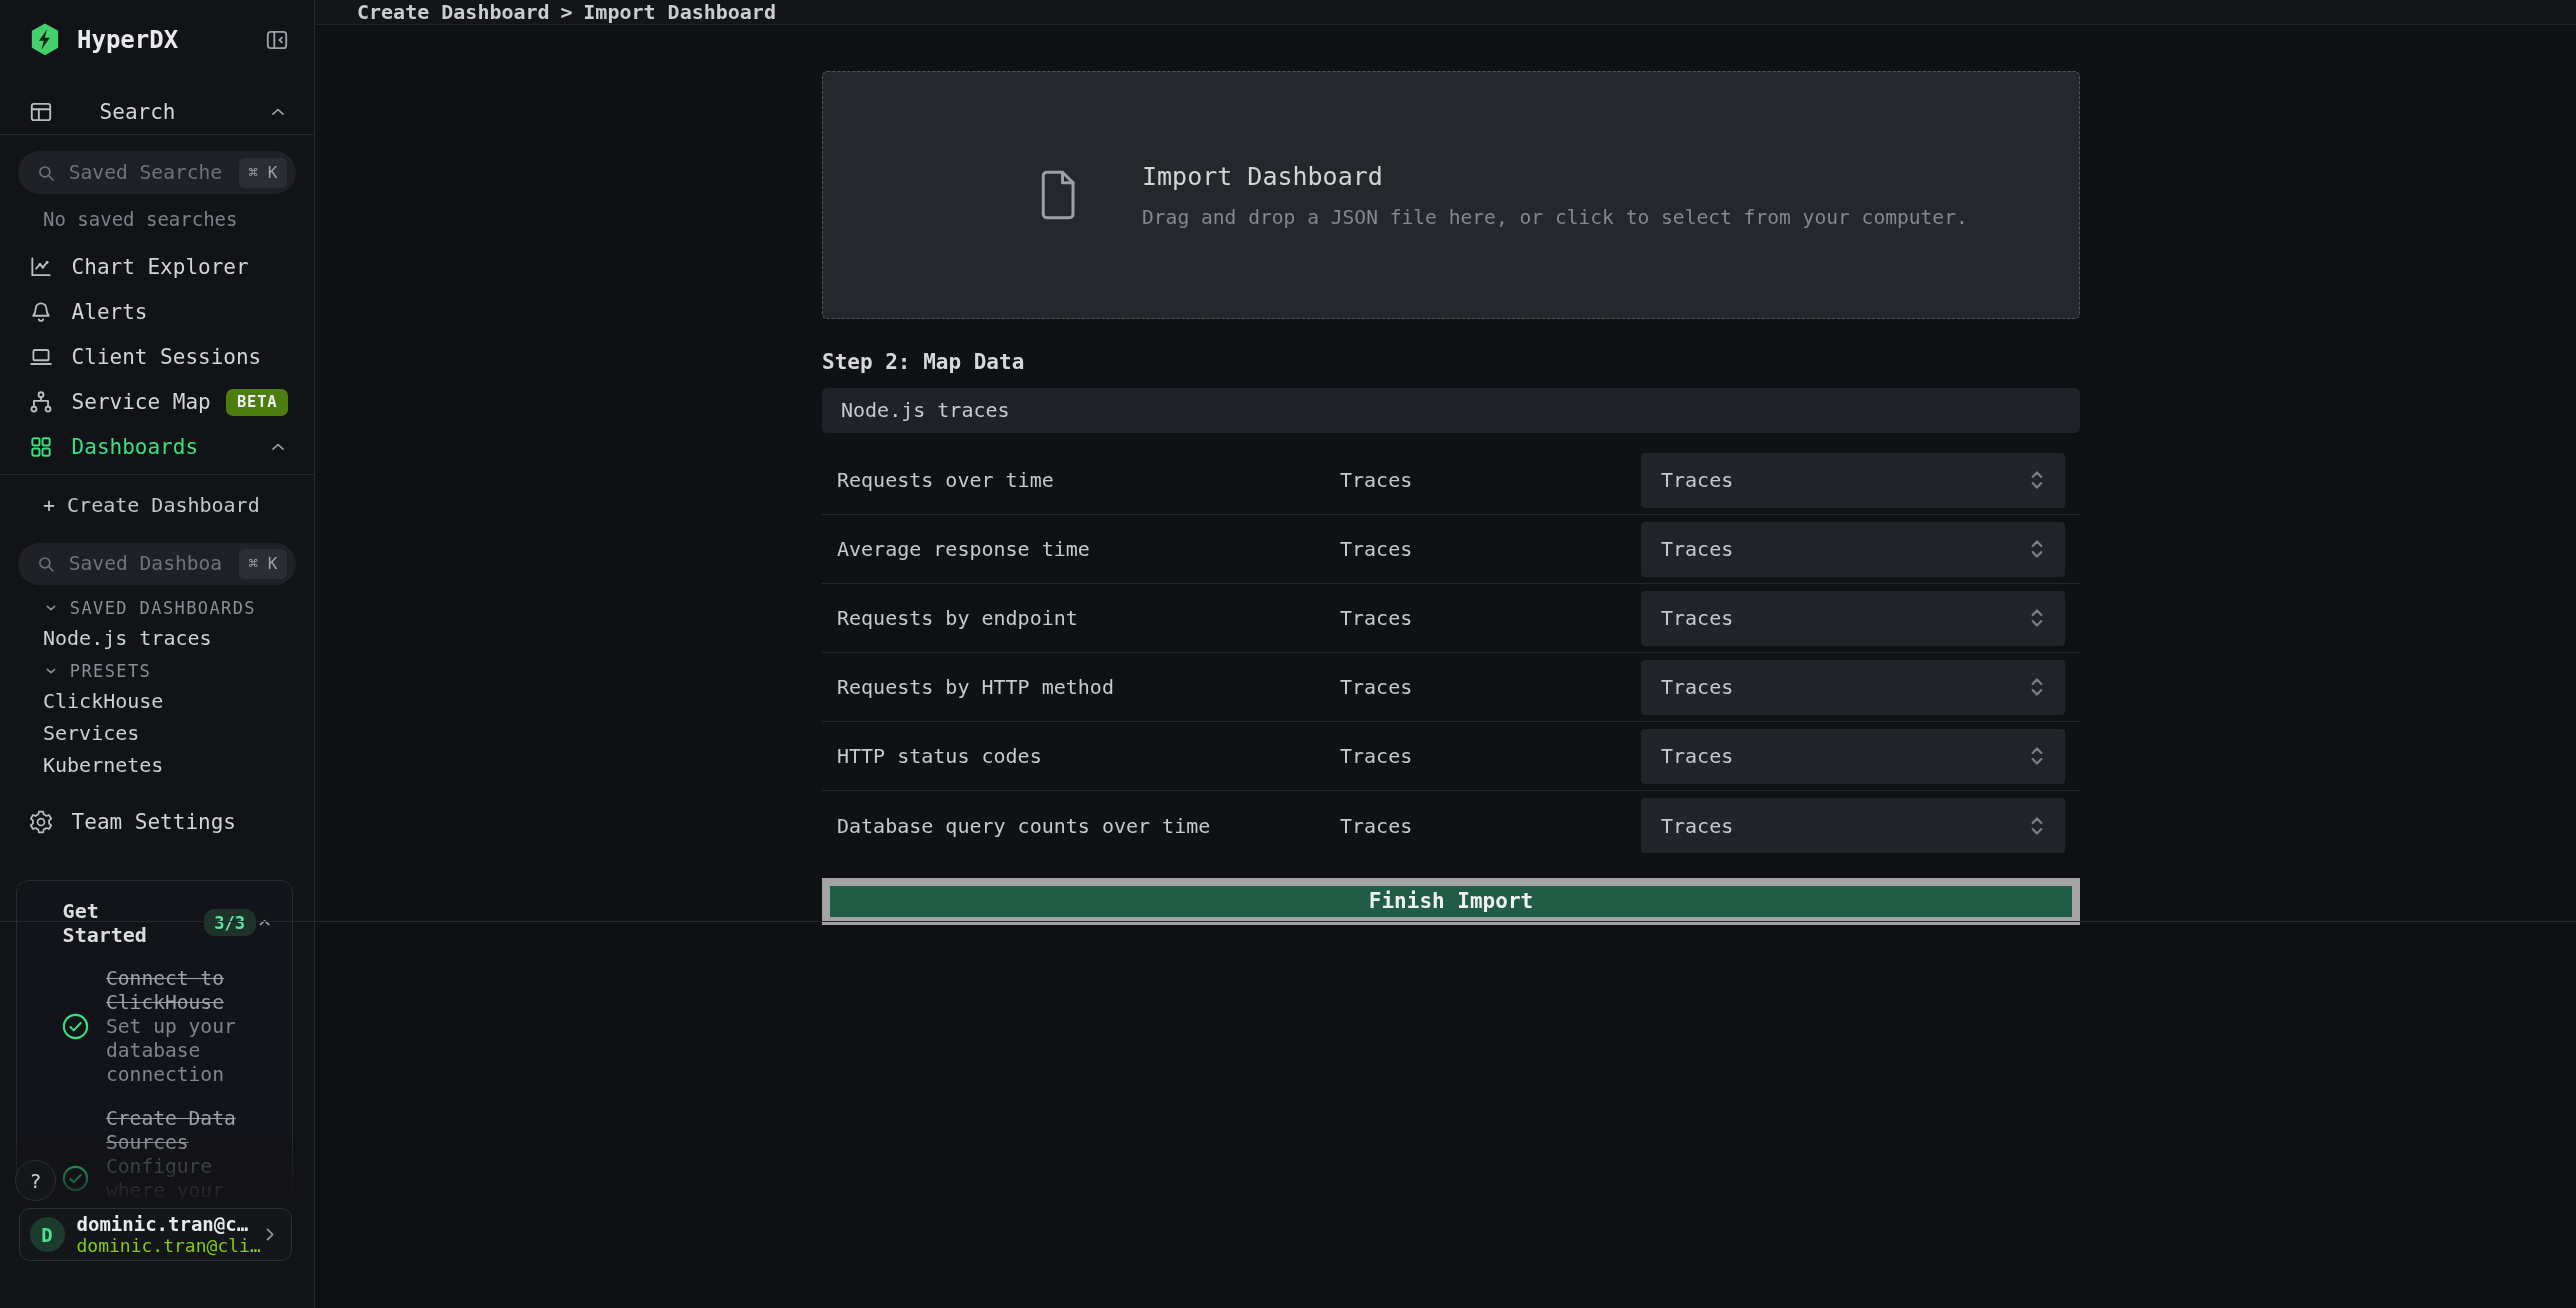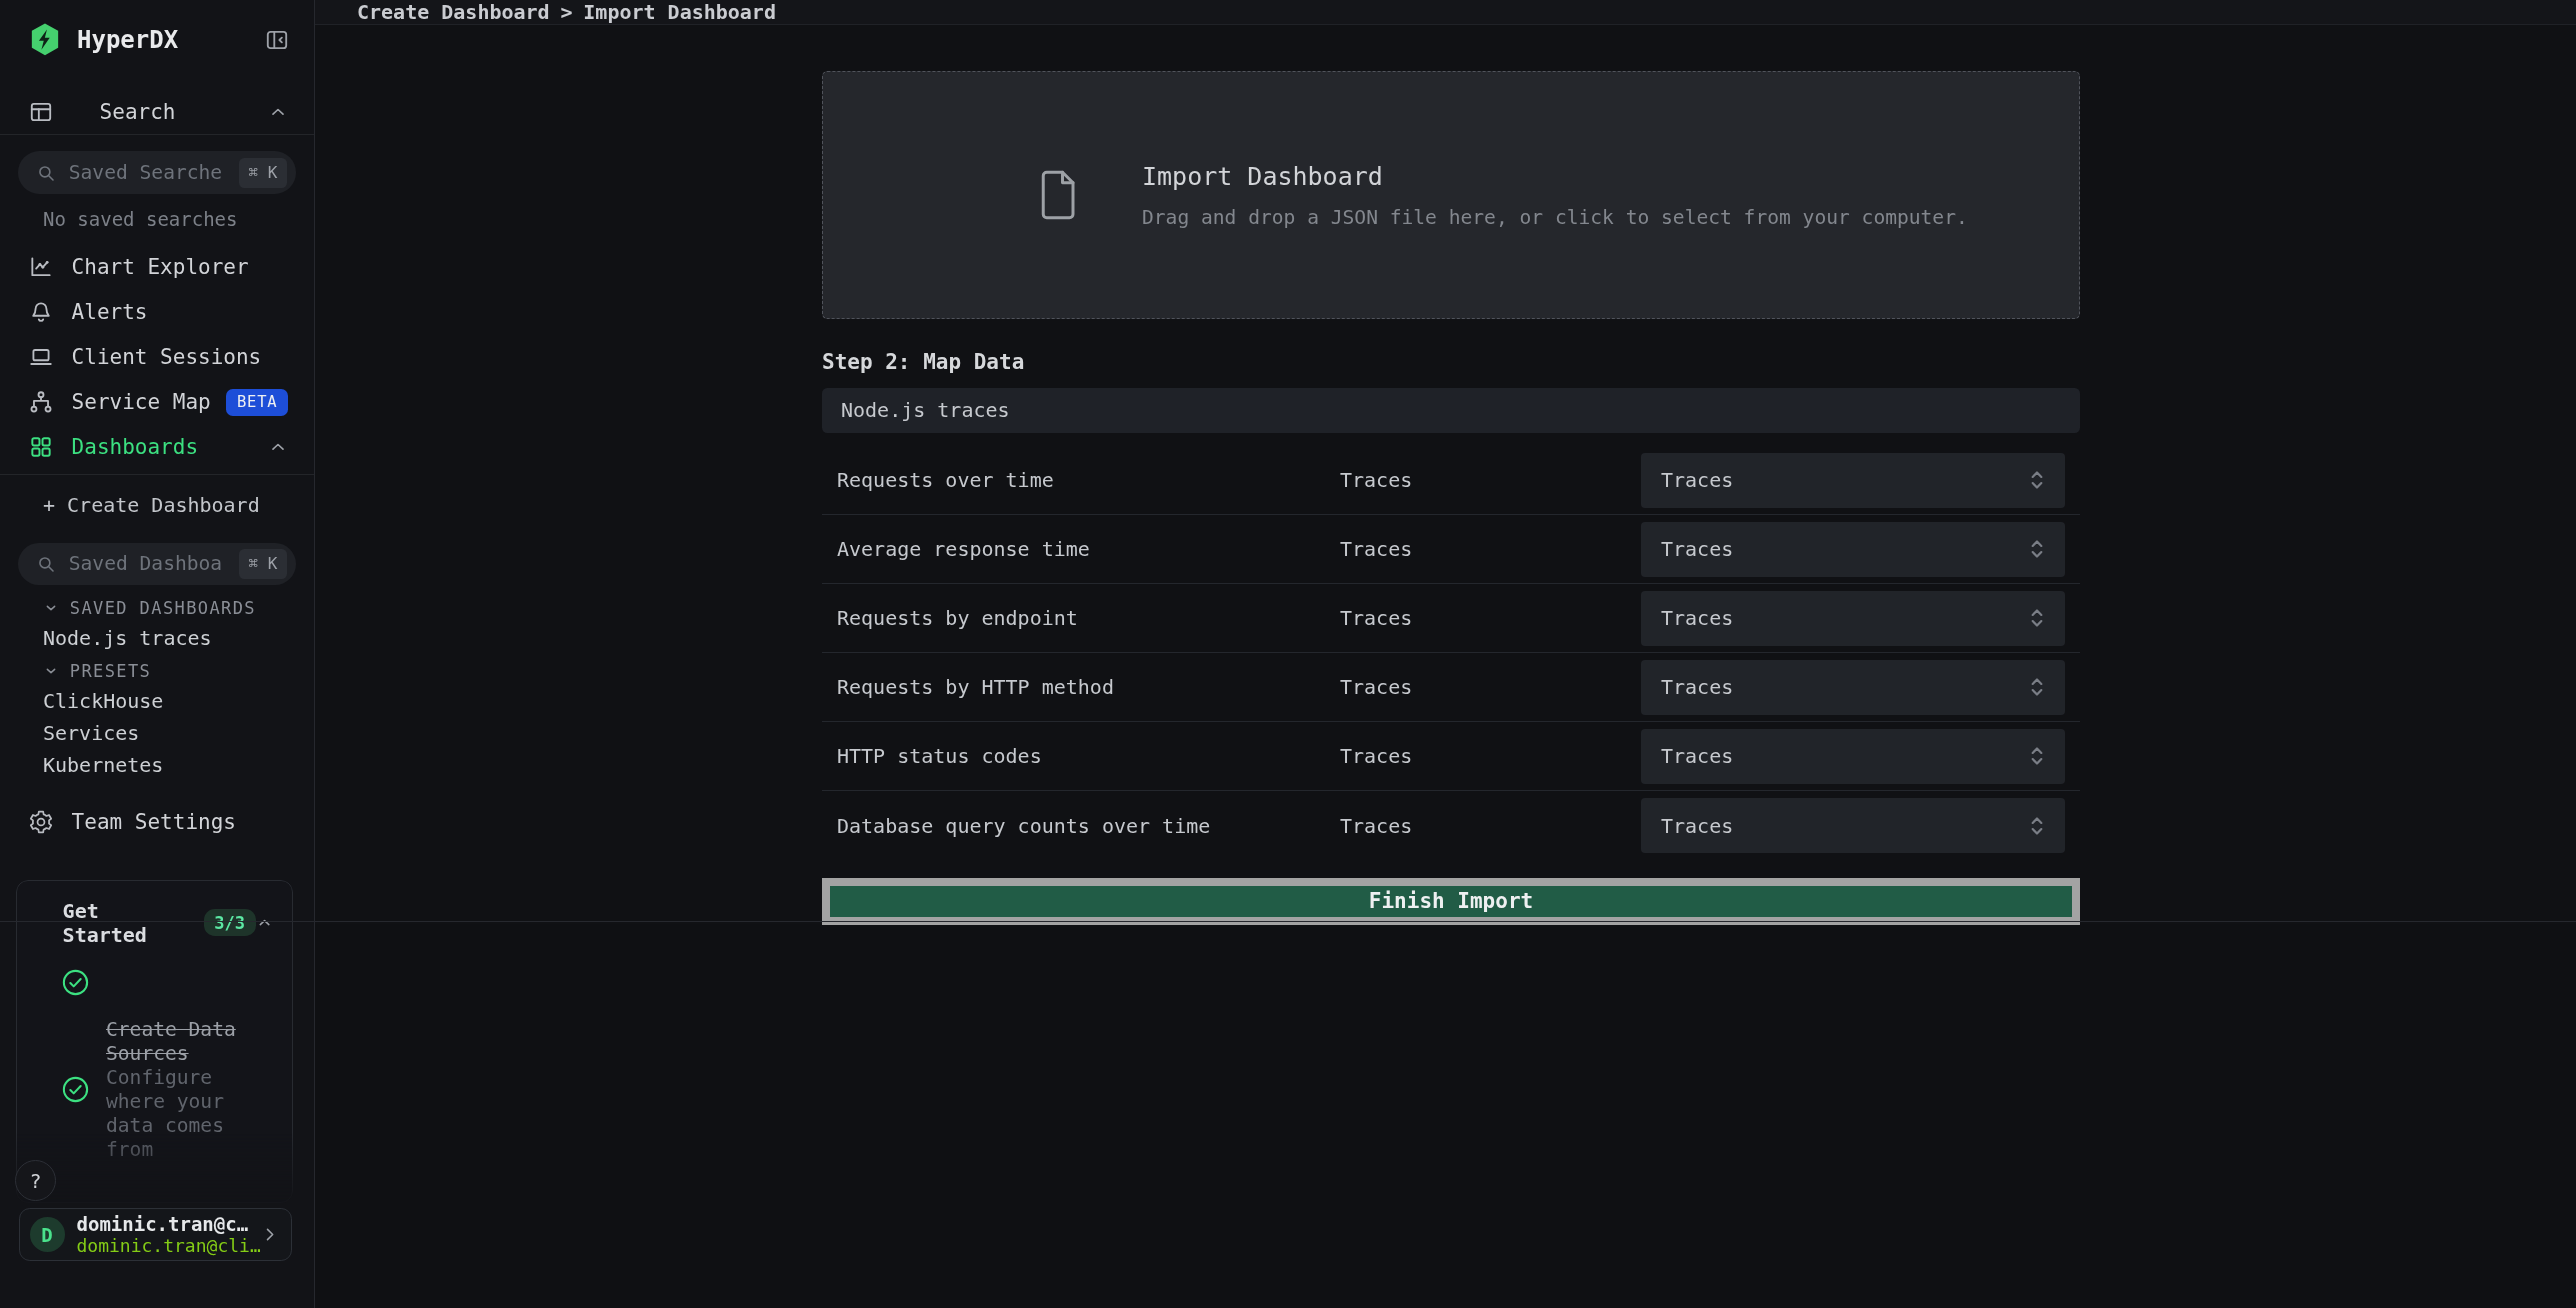--- a/index.html
+++ b/index.html
@@ -28,21 +28,21 @@
   .pill .sglyph { width:21.6px; height:21.6px; color:#6e737b; margin-right:12px; flex:0 0 auto; }
   .pill input { background:transparent; border:none; outline:none; color:#c6c9ce; width:155px;
     font-family:inherit; font-size:19.6px; }
   .pill input::placeholder { color:#6e737b; }
   .kbd { margin-left:auto; background:#2b2e34; color:#9da1a8; border-radius:5.4px; height:30px;
     padding:0 9.5px; display:flex; align-items:center; font-size:16px;
     font-family:"DejaVu Sans Mono","DejaVu Sans",monospace; }
   .empty-note { margin-top:8px; height:34px; display:flex; align-items:center; padding-left:43px;
     font-size:19px; color:#7c8088; }
   .navlist { margin-top:8.8px; }
-  .beta { margin-left:auto; background:#1d4ed8; color:#eef0f2; font-size:15.5px; font-weight:normal;
+  .beta { margin-left:auto; background:#4d7c0f; color:#eef0f2; font-size:15.5px; font-weight:bold;
     border-radius:6.8px; padding:4.7px 10.8px; letter-spacing:0.7px; }
 
   .create-row { margin-top:8px; height:45px; display:flex; align-items:center; padding-left:43px;
     font-size:20px; color:#c3c6cb; cursor:pointer; }
   .create-row .plus { margin-right:12px; color:#c3c6cb; }
   .sect-head { margin:9.5px 0 0 0; height:28px; display:flex; align-items:center; padding-left:43px;
     font-size:17px; letter-spacing:1.4px; color:#8a8e96; cursor:pointer; }
   .sect-head .chev-s { width:16px; height:16px; margin-right:10.8px; color:#8a8e96; }
   .sect-item { height:32px; display:flex; align-items:center; padding-left:43px; font-size:20px;
     color:#cdd0d4; cursor:pointer; }
@@ -271,20 +271,24 @@
         <span class="gs-badge">3/3</span>
         <svg class="chev" viewBox="0 0 24 24" fill="none" stroke="#9da1a8" stroke-width="2.2" stroke-linecap="round" stroke-linejoin="round">
             <path d="M6 14.5l6-5.5 6 5.5"></path>
           </svg>
       </div>
       <div class="gs-item">
         <svg class="gs-check" viewBox="0 0 24 24" fill="none" stroke="currentColor" stroke-width="1.6" stroke-linecap="round" stroke-linejoin="round">
           <circle cx="12" cy="12" r="9"></circle>
             <path d="M8 12.4l2.6 2.6 5.4-5.7"></path>
         </svg>
+        <div class="gs-texts">
+          <div class="gs-item-title">Connect to ClickHouse</div>
+          <div class="gs-item-sub">Set up your database connection</div>
+        </div>
       </div>
       <div class="gs-item faded">
         <svg class="gs-check" viewBox="0 0 24 24" fill="none" stroke="currentColor" stroke-width="1.6" stroke-linecap="round" stroke-linejoin="round">
           <circle cx="12" cy="12" r="9"></circle>
             <path d="M8 12.4l2.6 2.6 5.4-5.7"></path>
         </svg>
         <div class="gs-texts">
           <div class="gs-item-title">Create Data Sources</div>
           <div class="gs-item-sub">Configure where your data comes from</div>
         </div>

